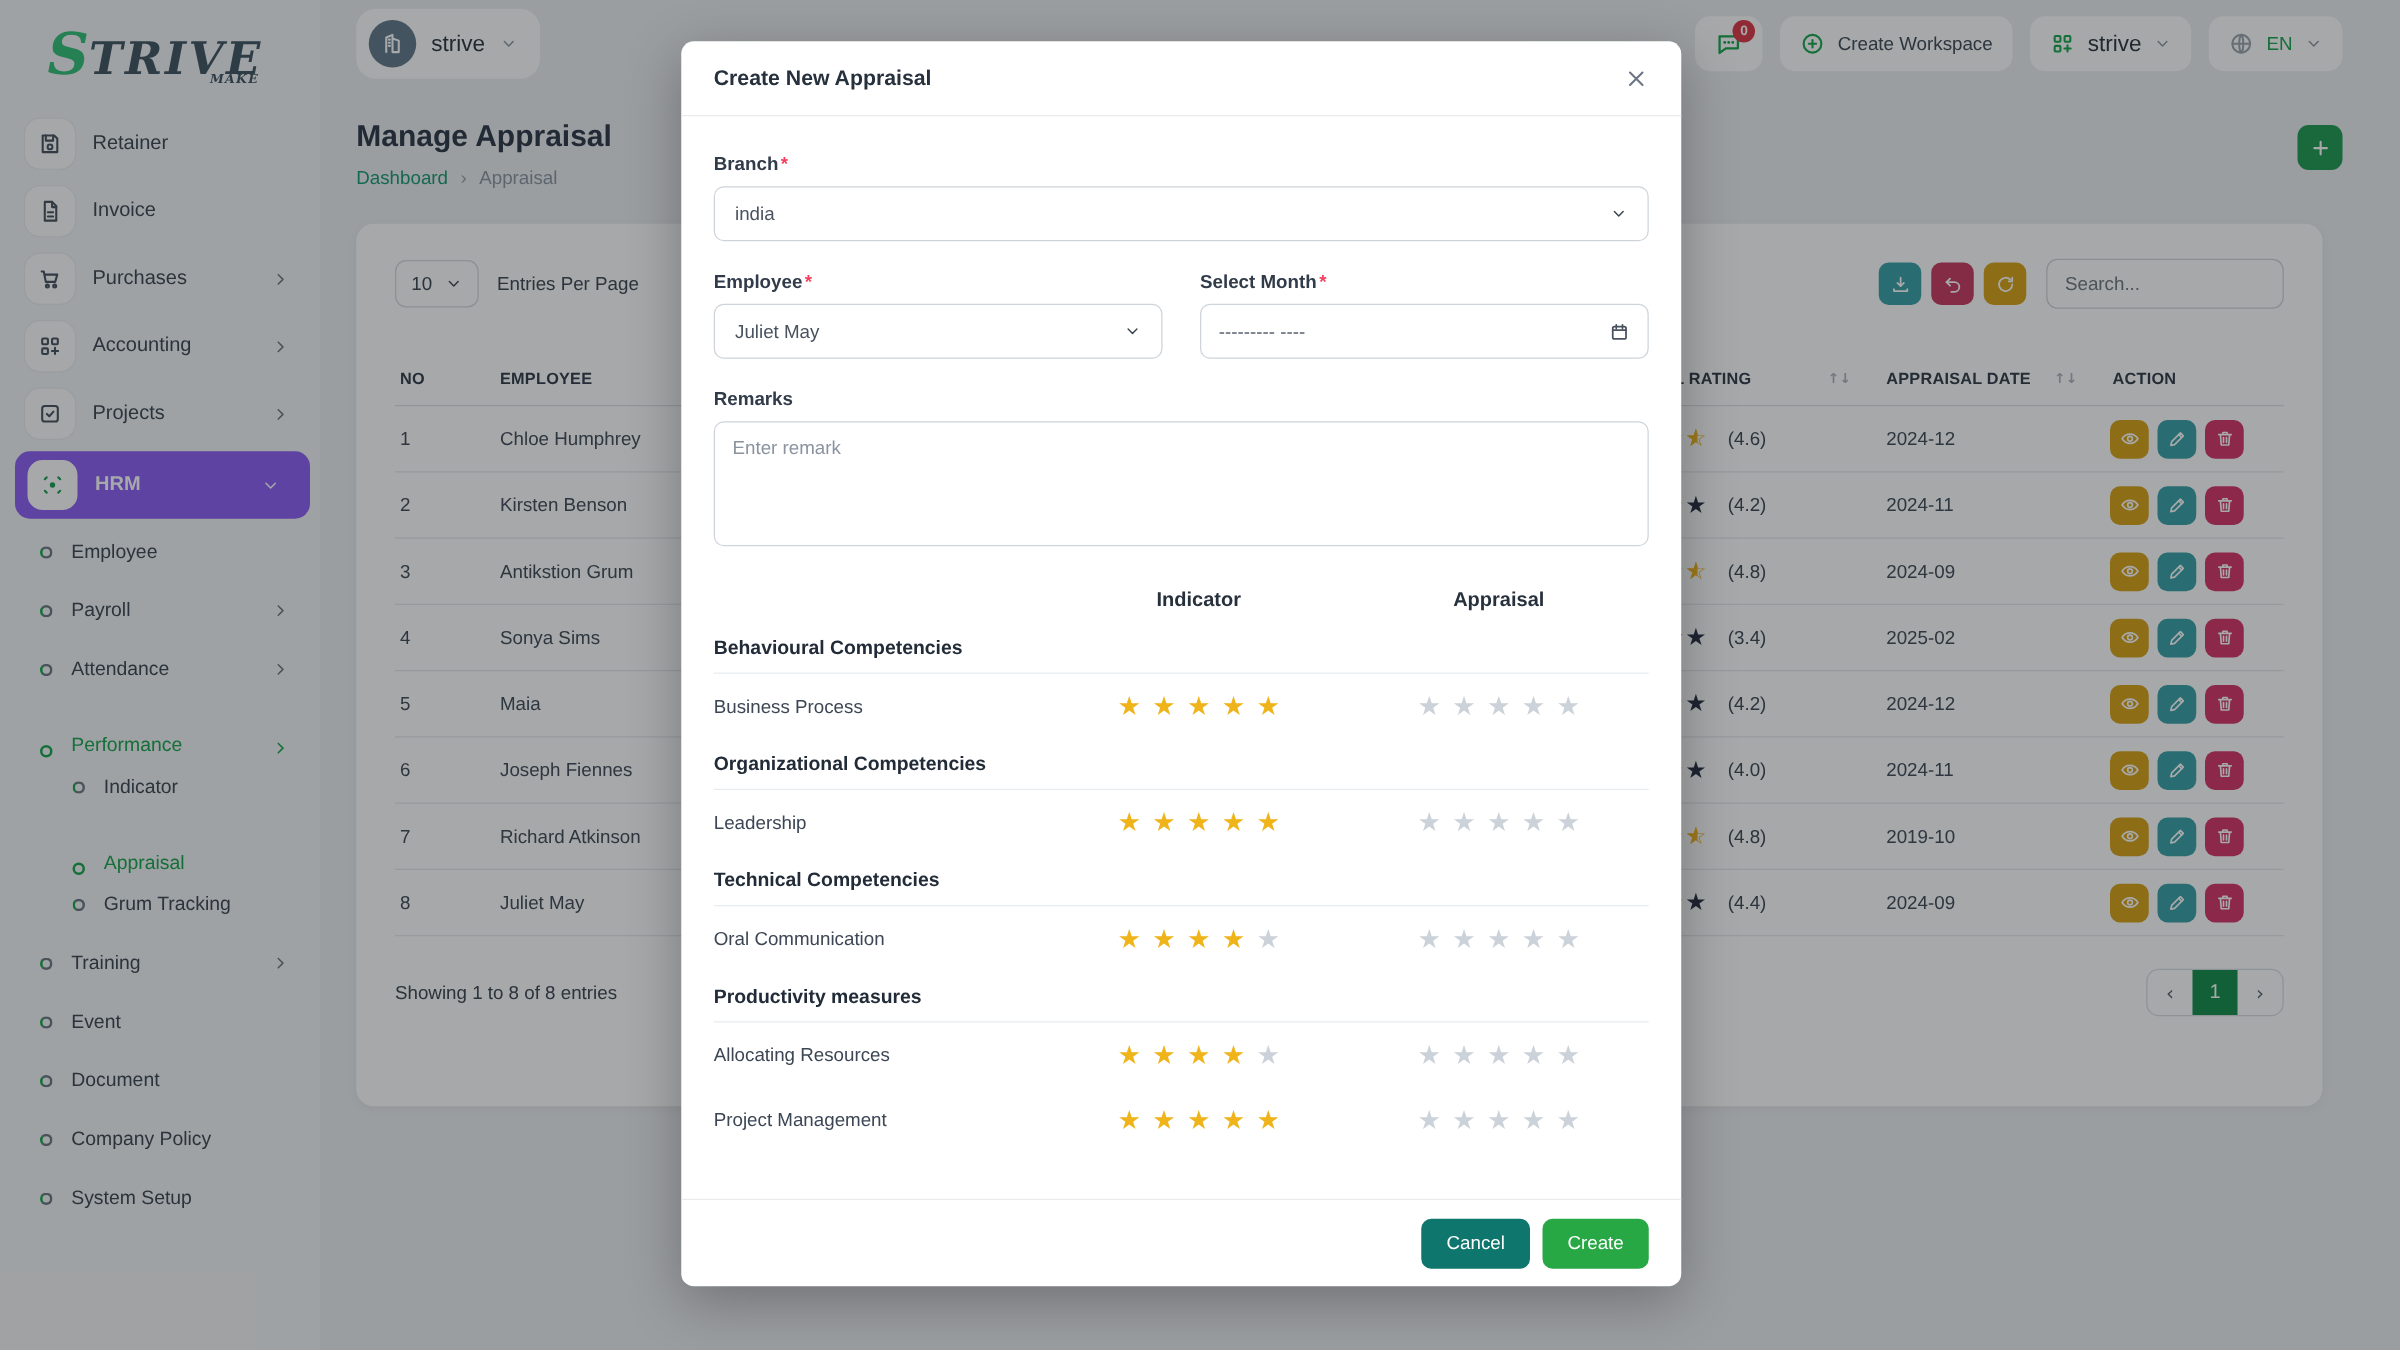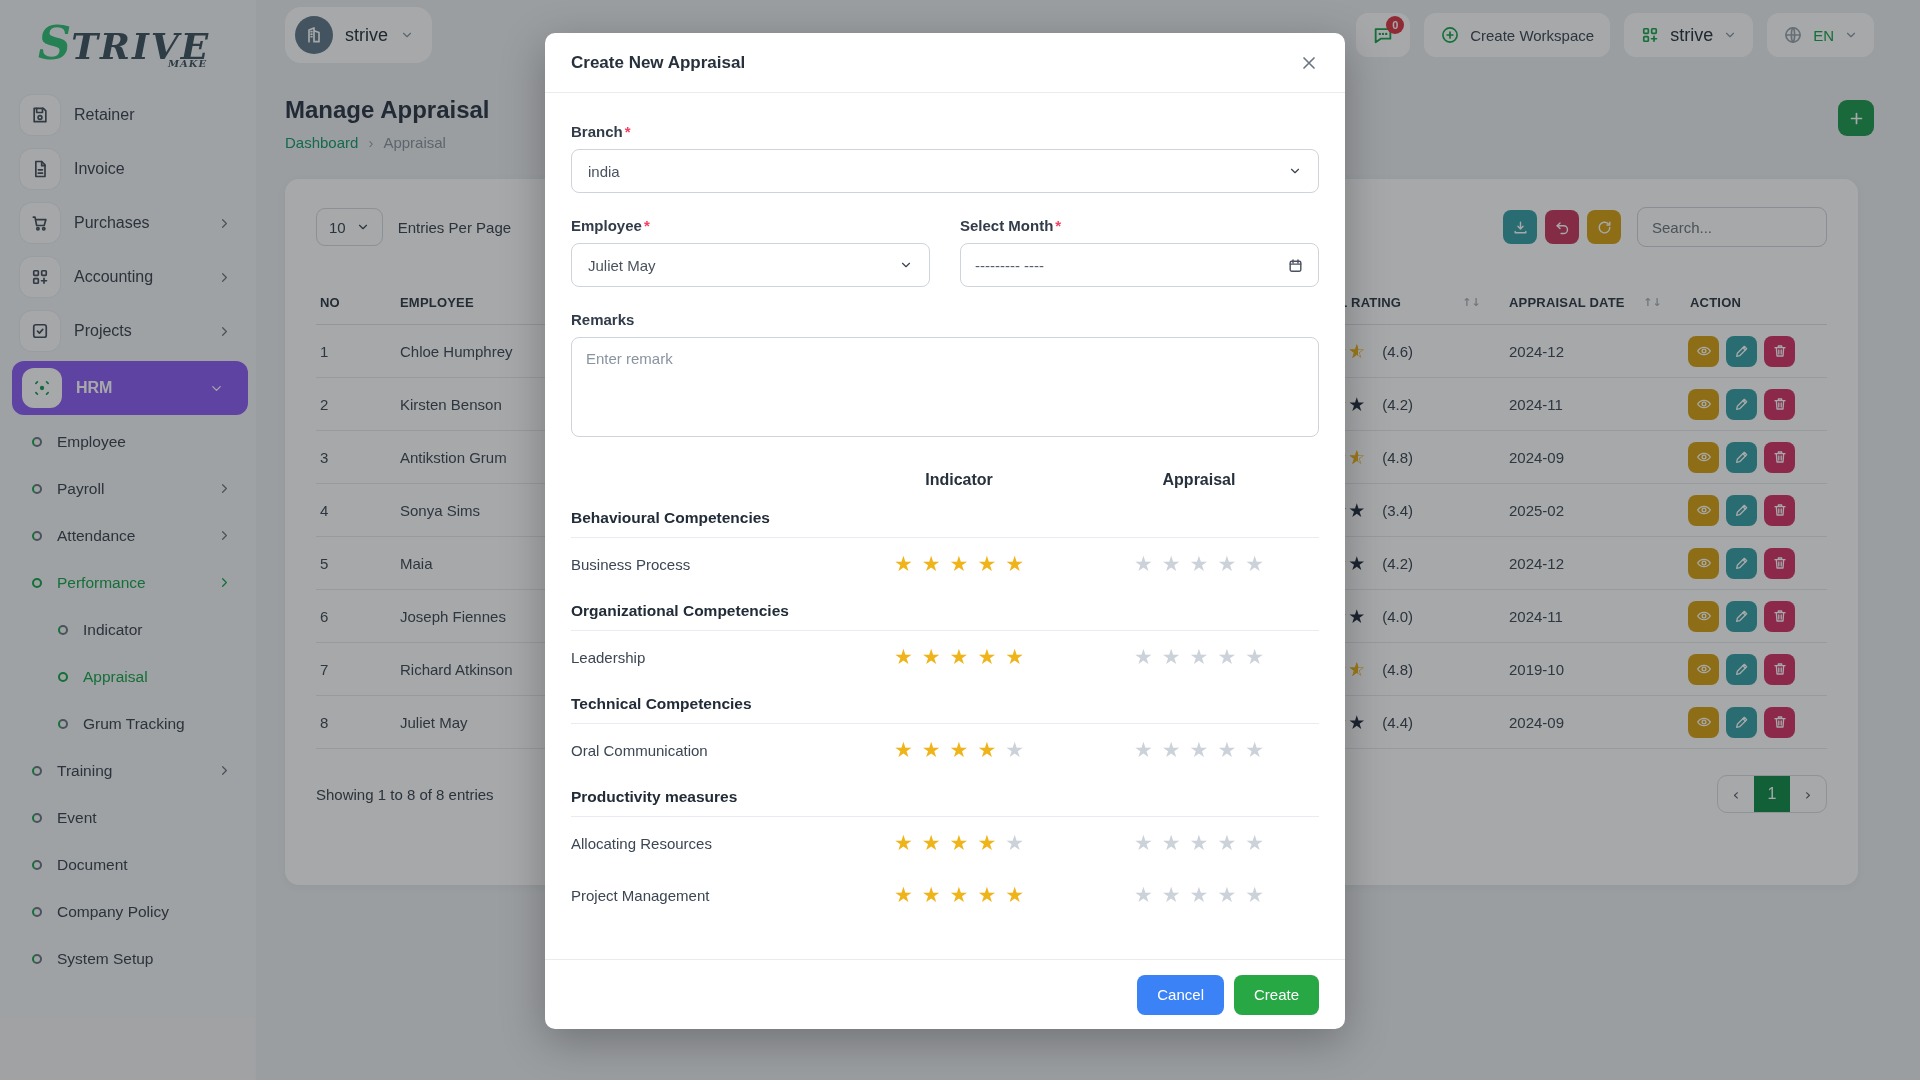--- a/index.html
+++ b/index.html
@@ -24,21 +24,21 @@
   .nav-ico{width:40px;height:40px;border-radius:12px;background:#fdfdfe;box-shadow:0 0 0 1px #ebedf0;display:flex;align-items:center;justify-content:center;margin-right:14px;color:#454f5d;flex:0 0 auto;}
   .nav-ico svg{width:20px;height:20px;}
   .nav-label{flex:0 1 auto;}
   .nav-chev{margin-left:auto;width:15px;height:15px;color:#6d7683;flex:0 0 auto;}
   .ring{width:10px;height:10px;border:2px solid #6b7584;border-left-color:var(--green);border-radius:50%;margin-right:15px;flex:0 0 auto;}
   .lvl2{padding-left:32px;}
   .lvl3{padding-left:58px;}
   .nav-item.active{background:#8b5cf6;border-radius:12px;margin:3px 8px 3px 12px;padding-left:10px;color:#fff;font-weight:700;}
   .nav-item.active .nav-ico{background:#fff;box-shadow:none;color:#129d53;}
   .nav-item.active .nav-chev{color:#fff;}
-  .nav-item.highlight{color:var(--green);}
+  .nav-item.highlight{color:var(--green);align-items:flex-end;}
   .nav-item.highlight .nav-chev{color:var(--green);}
   .nav-item.highlight .ring{border-color:var(--green);}
 
   
   .topbar{position:absolute;left:256px;top:0;right:0;height:70px;display:flex;align-items:center;padding:0 46px 0 29px;}
   .ws-chip{display:flex;align-items:center;gap:12px;background:#fff;border-radius:16px;padding:9px 18px 9px 10px;cursor:pointer;}
   .ws-ico{width:38px;height:38px;border-radius:50%;background:#5f7889;color:#fff;display:flex;align-items:center;justify-content:center;}
   .ws-ico svg{width:20px;height:20px;}
   .ws-name{font-size:18px;color:#27313d;font-weight:500;}
   .chip-caret{width:14px;height:14px;color:#8a93a0;}
@@ -129,21 +129,21 @@
   .cgrid{display:grid;grid-template-columns:1fr 240px 240px;align-items:center;}
   .cols-head{margin-top:22px;height:34px;}
   .col-h{font-size:16px;font-weight:600;color:#27313d;text-align:center;}
   .c-heading{margin-top:12px;padding-bottom:10px;border-bottom:1px solid #e8ebef;font-size:15.5px;font-weight:700;color:#222c38;}
   .c-cols{height:52px;}
   .c-label{font-size:15px;color:#3c4654;}
   .mstars{display:flex;justify-content:center;gap:9px;}
   .mstars .st{font-size:21px;}
   .m-foot{flex:0 0 auto;height:70px;border-top:1px solid #e9ecef;display:flex;align-items:center;justify-content:flex-end;gap:10px;padding:0 26px;}
   .btn{height:40px;border:none;border-radius:8px;padding:0 20px;font-size:15px;font-weight:500;color:#fff;cursor:pointer;font-family:"Liberation Sans",sans-serif;}
-  .btn.gray{background:#3b82f6;}
+  .btn.gray{background:#0f766e;}
   .btn.green{background:var(--create);}
 </style>
 </head>
 <body>
 
 <aside class="sidebar">
   <div class="logo">
     <span class="logo-s">S</span><span class="logo-rest">TRIVE</span>
     <span class="logo-sub">MAKE</span>
   </div>

